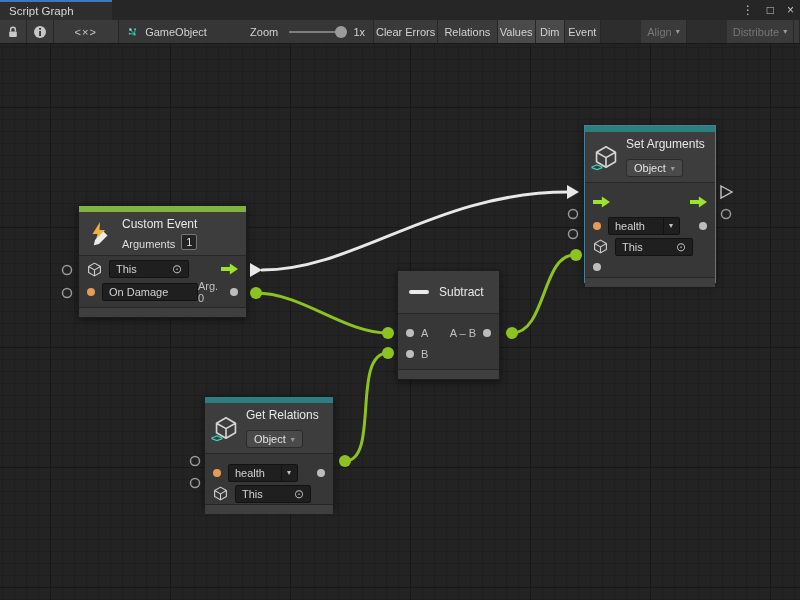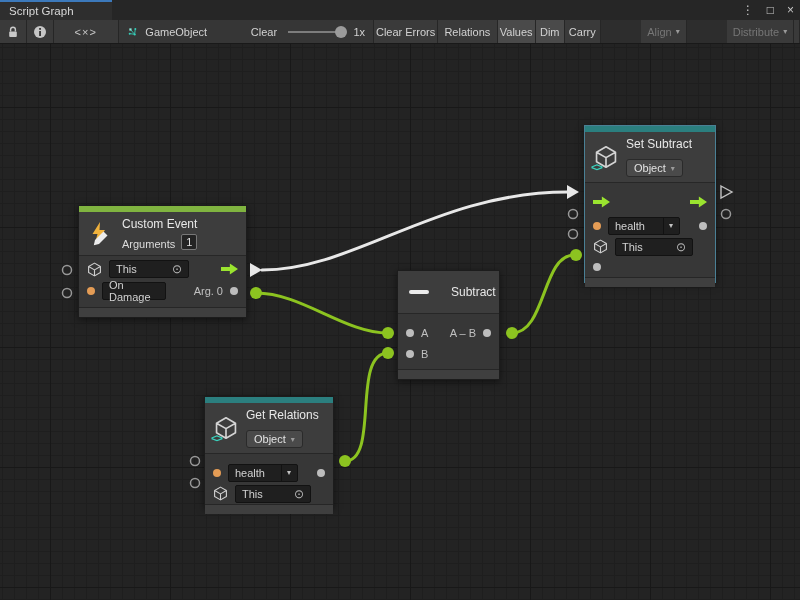--- a/index.html
+++ b/index.html
@@ -116,40 +116,40 @@
     <div class="seg graphseg">
       <svg width="16" height="16" viewBox="0 0 16 16">
         <path d="M11.5 11.5 L5.5 4.5 M11.5 11.5 L12.5 4 M11.5 11.5 L4.5 10.5" stroke="#35d0ba" stroke-width="1.3" fill="none"></path>
         <rect x="3.5" y="2.5" width="3.4" height="3.4" fill="#8aeadb"></rect>
         <circle cx="12.6" cy="3.6" r="1.5" fill="#35d0ba"></circle>
         <circle cx="4" cy="10.6" r="1.4" fill="#35d0ba"></circle>
         <circle cx="11.7" cy="11.7" r="1.6" fill="#35d0ba"></circle>
       </svg>
       <span>GameObject</span>
       <span style="width:42px"></span>
-      <span>Clear</span>
+      <span>Zoom</span>
       <span class="zoomtrack">
         <span class="zoomhandle"></span>
       </span>
       <span>1x</span>
     </div>
     <div class="seg" style="width:67px">
       <span>Clear Errors</span>
       </div>
     <div class="seg" style="width:62px">
       <span>Relations</span>
       </div>
     <div class="seg active" style="width:40px">
       <span>Values</span>
       </div>
     <div class="seg active" style="width:30px">
       <span>Dim</span>
       </div>
     <div class="seg" style="width:38px">
-      <span>Carry</span>
+      <span>Event</span>
       </div>
     <div class="seg disabled" style="width:48px">
       <span>Align</span>
       <span class="ddglyph">▾</span>
       </div>
     <div class="seg disabled" style="width:70px">
       <span>Distribute</span>
       <span class="ddglyph">▾</span>
       </div>
     <div class="seg" style="flex:1; justify-content:flex-start; padding-left:5px">
@@ -185,21 +185,21 @@
             <span class="tgt">⊙</span>
           </span>
         </div>
         <div class="pr">
           <span class="flowarrow"></span>
         </div>
       </div>
       <div class="prow">
         <div class="pl">
           <span class="dot orange"></span>
-          <span class="field" style="width:64px">
+          <span class="field" style="width:96px">
             <span>On Damage</span>
           </span>
         </div>
         <div class="pr">
           <span class="plabel">Arg. 0</span>
           <span class="dot"></span>
         </div>
       </div>
     </div>
     <div class="nfoot"></div>
@@ -208,21 +208,21 @@
   <div class="node selected" style="left:584px; top:125px; width:132px; height:158px">
     <div class="stripe" style="background:#2b7f7f"></div>
     <div class="head">
       <div class="cubewrap">
         <svg width="24" height="24" viewBox="0 0 16 16">
           <path d="M8 1.2 L14.3 4.8 V11.2 L8 14.8 L1.7 11.2 V4.8 Z M1.7 4.8 L8 8.4 L14.3 4.8 M8 8.4 V14.8" fill="none" stroke="#d4d4d4" stroke-width="1.1" stroke-linejoin="round"></path>
         </svg>
         <span class="tealcode">&lt;&gt;</span>
       </div>
       <div>
-        <div class="ntitle">Set Subtract</div>
+        <div class="ntitle">Set Arguments</div>
         <span class="scopedd">
           <span>Object</span>
           <span class="ddglyph">▾</span>
         </span>
       </div>
     </div>
     <div class="nbody" style="padding-top:6px">
       <div class="prow" style="flex:0 0 26px">
         <span class="flowarrow"></span>
         <span class="flowarrow"></span>
@@ -249,21 +249,21 @@
         </div>
       </div>
       <div class="prow" style="flex:0 0 20px">
         <span class="dot"></span>
       </div>
     </div>
     <div class="nfoot"></div>
   </div>
 
   <div class="node" style="left:397px; top:270px; width:103px; height:110px">
-    <div class="head" style="padding:14px 11px; gap:22px">
+    <div class="head" style="padding:14px 11px; gap:10px">
       <span class="minusicon"></span>
       <span class="ntitle">Subtract</span>
     </div>
     <div class="nbody" style="padding-top:8px">
       <div class="prow" style="flex:0 0 21px">
         <div class="pl">
           <span class="dot"></span>
           <span class="plabel">A</span>
         </div>
         <div class="pr">

